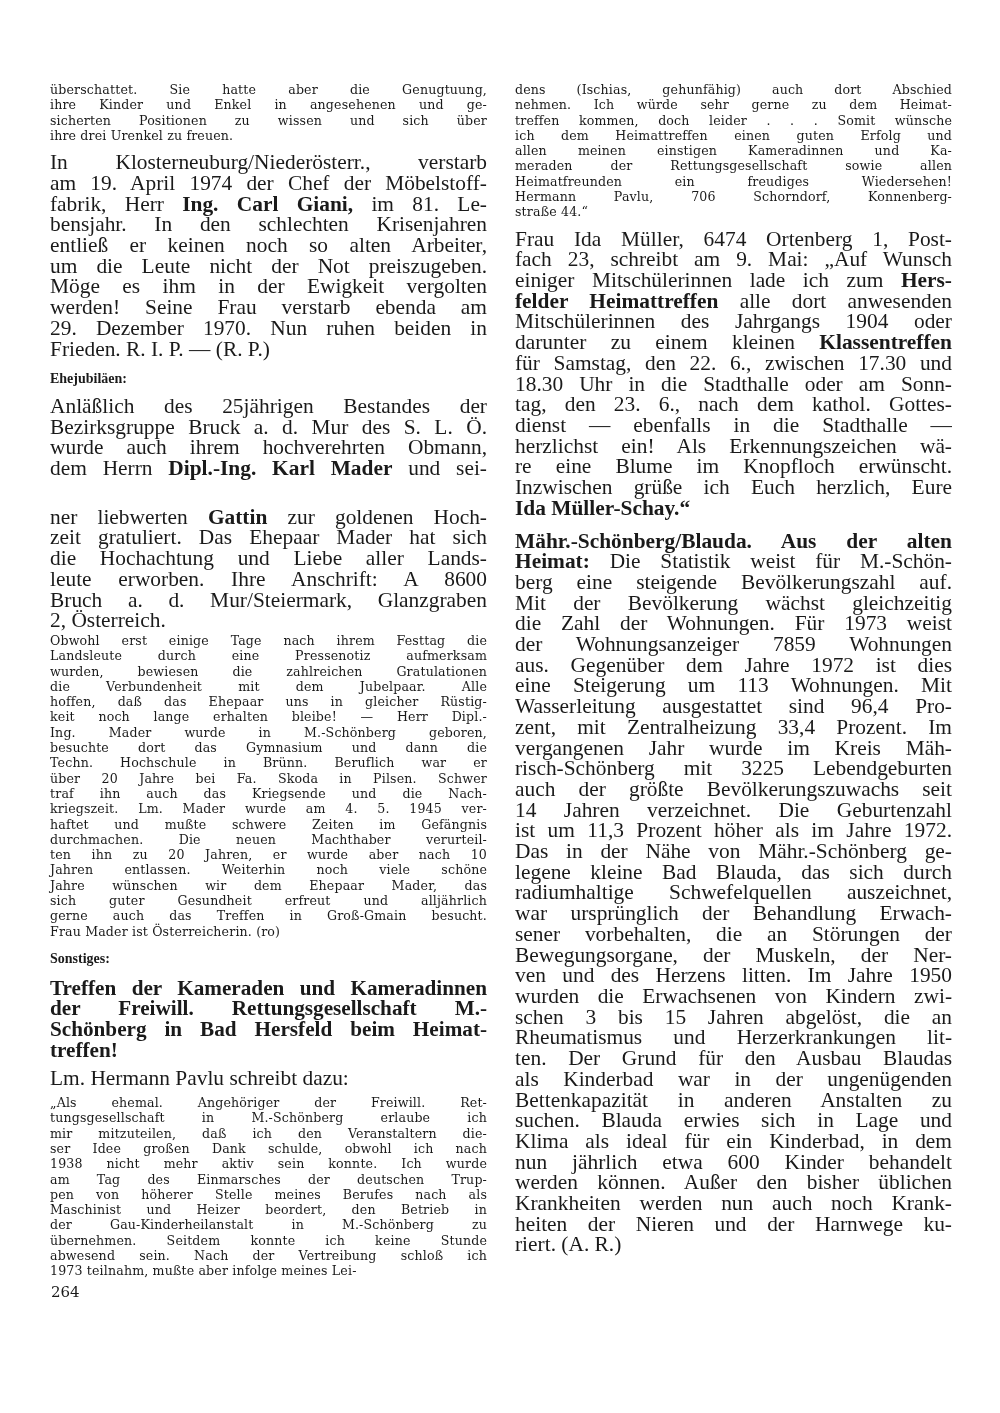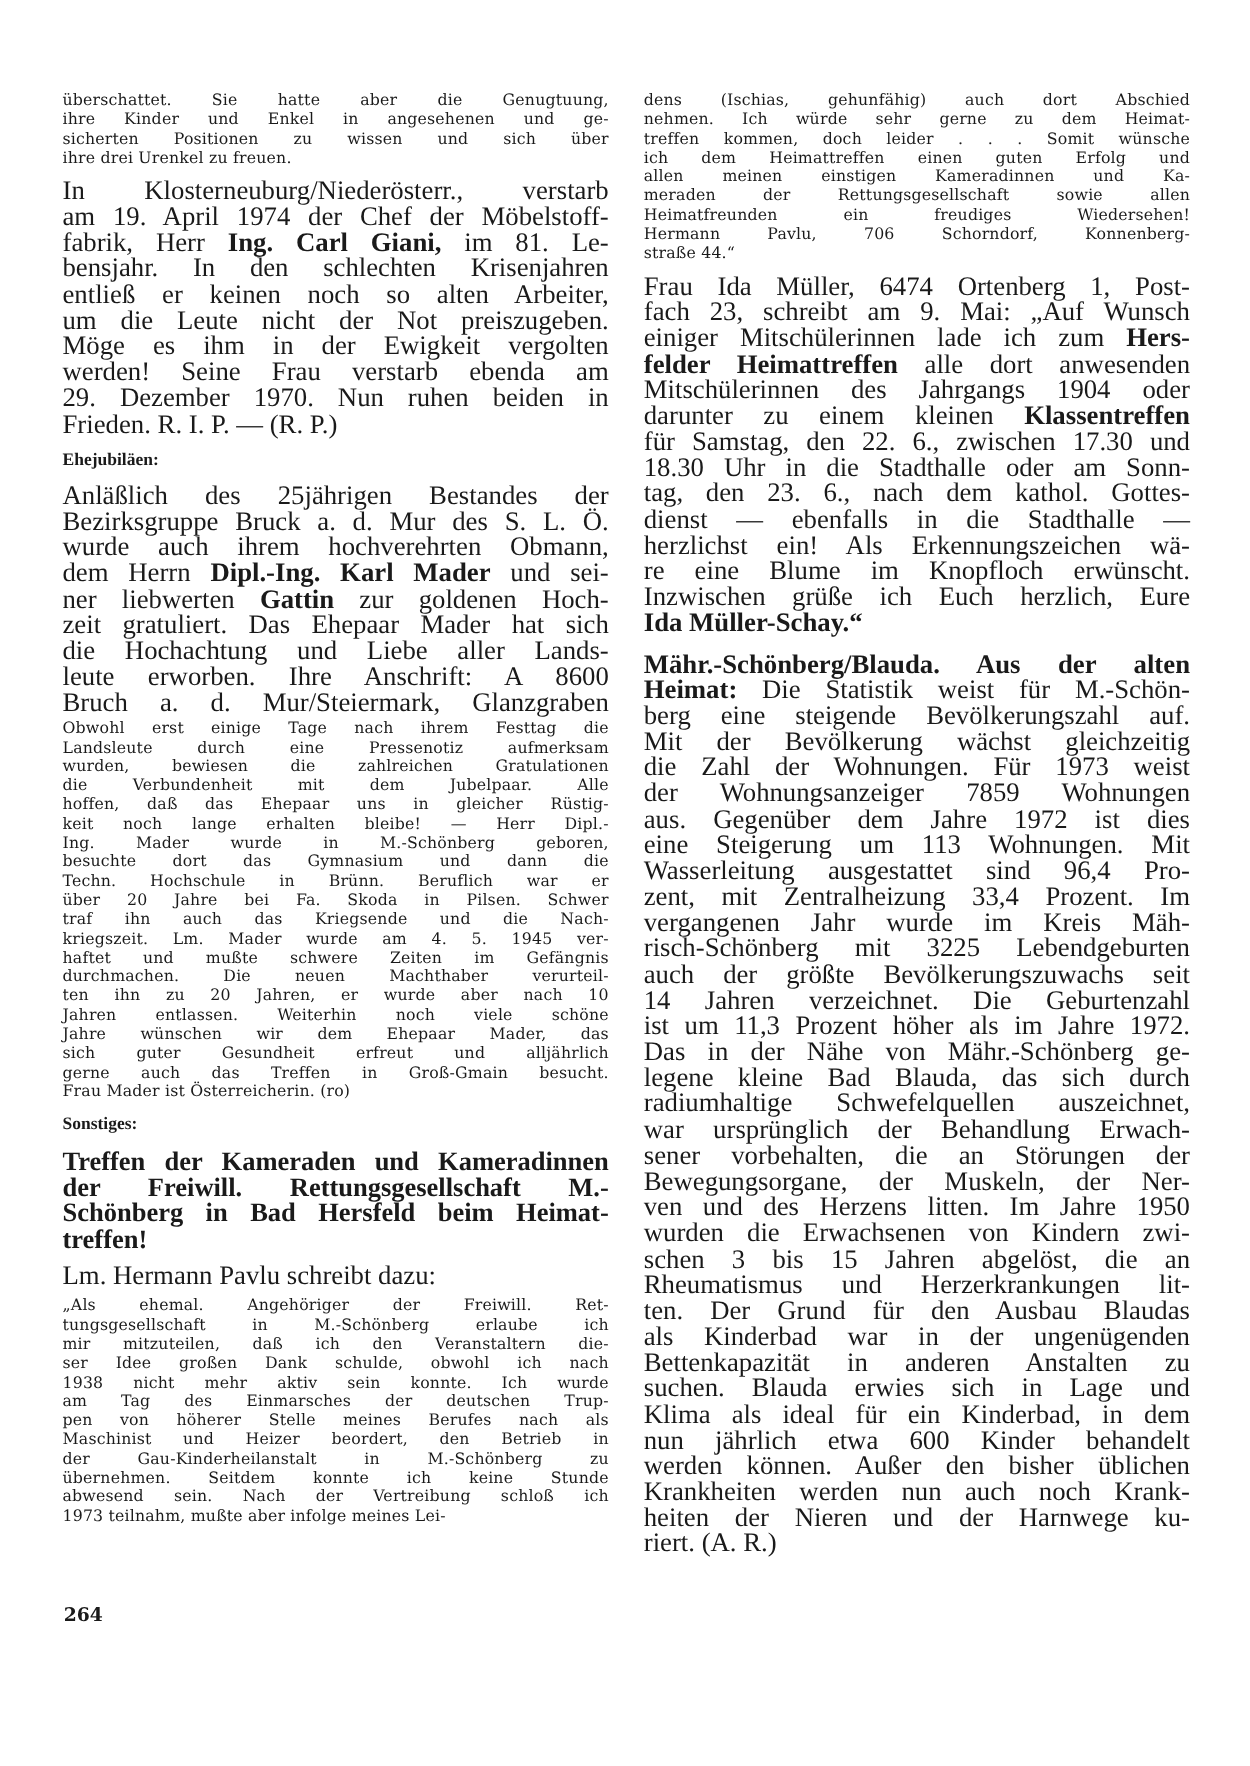--- a/index.html
+++ b/index.html
@@ -1,27 +1,27 @@
 <!DOCTYPE html>
 <html><head>
 <meta charset="utf-8">
 <style>
   html, body { margin: 0; padding: 0; background: #ffffff; }
   body { width: 1000px; height: 1413px; position: relative; overflow: hidden; color: #1a1a1a; }
-  .col { position: absolute; top: 72px; width: 437px; }
+  .col { position: absolute; top: 82px; width: 437px; }
   .col-left { left: 50px; }
   .col-right { left: 515px; }
   .small { font-family: "DejaVu Serif", serif; font-size: 12.6px; line-height: 15.3px; text-align: justify; margin: 0; letter-spacing: 0.15px; }
   .large { font-family: "Liberation Serif", serif; font-size: 21.4px; line-height: 20.7px; text-align: justify; margin: 0; }
   .head { font-family: "Liberation Serif", serif; font-weight: bold; font-size: 14px; line-height: 20.7px; margin: 0; }
   .head-block { font-family: "Liberation Serif", serif; font-weight: bold; font-size: 21.2px; line-height: 20.7px; text-align: justify; margin: 0; }
   .line { display: block; white-space: nowrap; text-align: justify; text-align-last: justify; height: inherit; }
   .line.last { text-align-last: left; }
   b { font-weight: bold; font-family: Liberation Serif, serif; }
-  .page-num { position: absolute; left: 51px; top: 1283px; font-family: "DejaVu Serif", serif; font-weight: bold; font-size: 15px; }
+  .page-num { position: absolute; left: 51px; top: 1283px; font-family: "DejaVu Serif", serif; font-weight: normal; font-size: 15px; }
 </style>
 </head>
 <body>
 
 <div class="col col-left">
   <div class="small">
       <span class="line">überschattet. Sie hatte aber die Genugtuung,</span>
       <span class="line">ihre Kinder und Enkel in angesehenen und ge-</span>
       <span class="line">sicherten Positionen zu wissen und sich über</span>
       <span class="line last">ihre drei Urenkel zu freuen.</span>
@@ -37,25 +37,26 @@
       <span class="line">werden! Seine Frau verstarb ebenda am</span>
       <span class="line">29. Dezember 1970. Nun ruhen beiden in</span>
       <span class="line last">Frieden. R. I. P. — (R. P.)</span>
     </div>
   <div class="head" style="margin-top:10px">Ehejubiläen:</div>
   <div class="large" style="margin-top:6px">
       <span class="line">Anläßlich des 25jährigen Bestandes der</span>
       <span class="line">Bezirksgruppe Bruck a. d. Mur des S. L. Ö.</span>
       <span class="line">wurde auch ihrem hochverehrten Obmann,</span>
       <span class="line" style="word-spacing: 0px;"><span>dem Herrn </span><b>Dipl.-Ing. Karl Mader</b><span> und sei-</span></span>
-      <span class="line" style="word-spacing: 0px;"><span>ner liebwerten </span><b>Gattin</b><span> zur goldenen Hoch-</span></span>
+      <span class="line" style="word-spacing: 0px; margin-top: 28px;"><span>ner liebwerten </span><b>Gattin</b><span> zur goldenen Hoch-</span></span>
       <span class="line">zeit gratuliert. Das Ehepaar Mader hat sich</span>
       <span class="line">die Hochachtung und Liebe aller Lands-</span>
       <span class="line">leute erworben. Ihre Anschrift: A 8600</span>
       <span class="line">Bruch a. d. Mur/Steiermark, Glanzgraben</span>
+      <span class="line last">2, Österreich.</span>
     </div>
   <div class="small" style="margin-top:2px">
       <span class="line">Obwohl erst einige Tage nach ihrem Festtag die</span>
       <span class="line">Landsleute durch eine Pressenotiz aufmerksam</span>
       <span class="line">wurden, bewiesen die zahlreichen Gratulationen</span>
       <span class="line">die Verbundenheit mit dem Jubelpaar. Alle</span>
       <span class="line">hoffen, daß das Ehepaar uns in gleicher Rüstig-</span>
       <span class="line">keit noch lange erhalten bleibe! — Herr Dipl.-</span>
       <span class="line">Ing. Mader wurde in M.-Schönberg geboren,</span>
       <span class="line">besuchte dort das Gymnasium und dann die</span>

